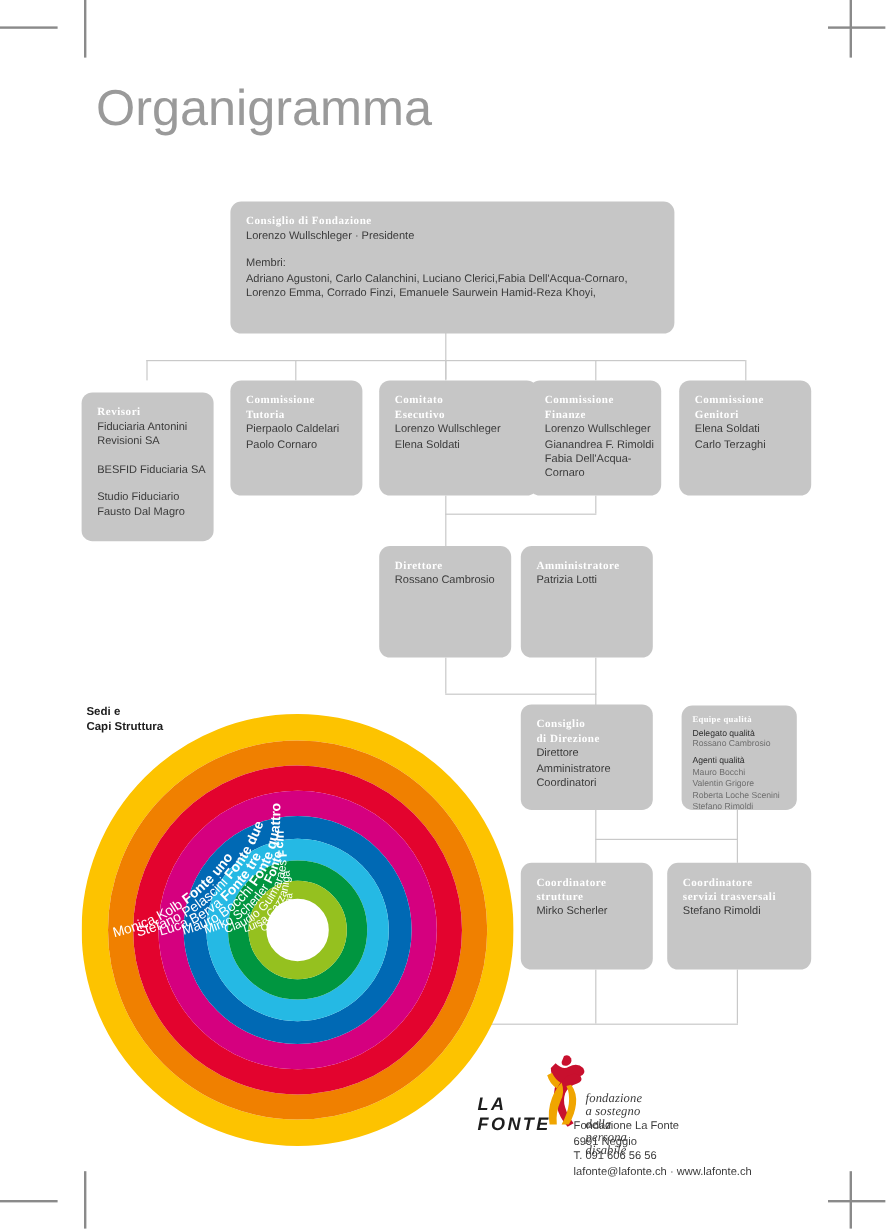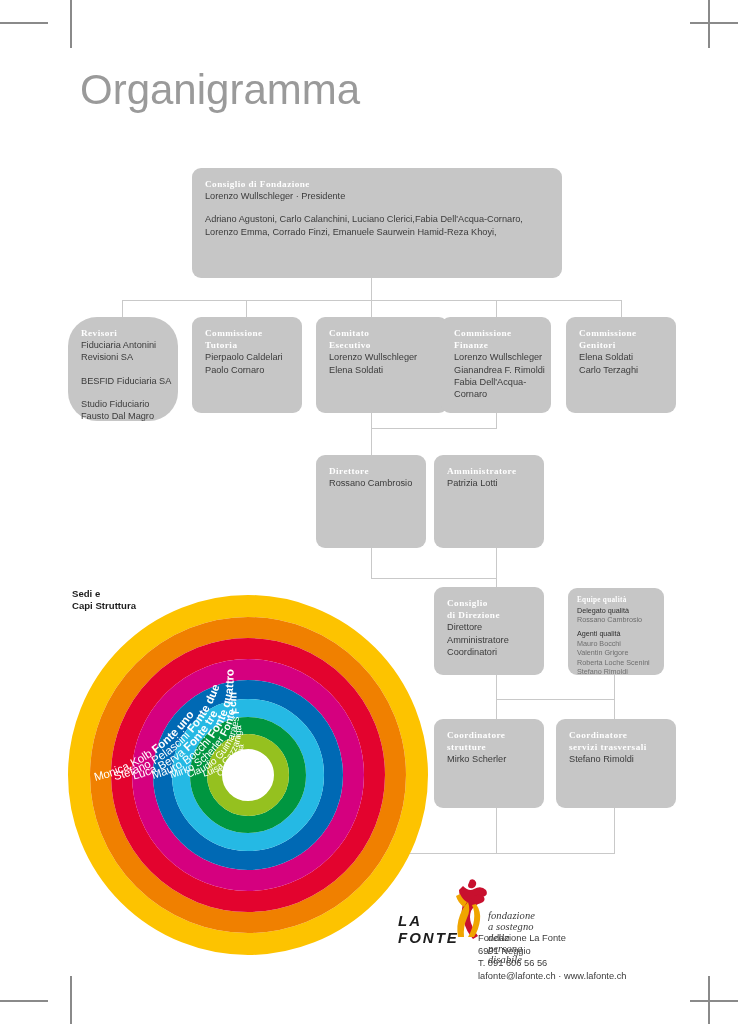--- a/index.html
+++ b/index.html
@@ -155,25 +155,26 @@
 <div class="line h" style="left:496px; top:699px; width:119px;"></div>
 
 <div class="line v" style="left:496px; top:808px; height:45px;"></div>
 <div class="line v" style="left:614px; top:808px; height:45px;"></div>
 <div class="line h" style="left:190px; top:853px; width:425px;"></div>
 
 <div class="obox" style="left:192px; top:168px; width:370px; height:110px;">
   <div class="hd">Consiglio di Fondazione</div>
   <div class="ln">Lorenzo Wullschleger · Presidente</div>
   <div class="gap"></div>
+  <div class="ln">Membri:</div>
   <div class="ln">Adriano Agustoni, Carlo Calanchini, Luciano Clerici,Fabia Dell'Acqua-Cornaro,</div>
   <div class="ln">Lorenzo Emma, Corrado Finzi, Emanuele Saurwein Hamid-Reza Khoyi,</div>
 </div>
 
-<div class="obox" style="left:68px; top:317px; width:110px; height:104px;border-radius:29px;">
+<div class="obox" style="left:68px; top:327px; width:110px; height:124px;">
   <div class="hd">Revisori</div>
   <div class="ln">Fiduciaria Antonini</div>
   <div class="ln">Revisioni SA</div>
   <div class="gap"></div>
   <div class="ln">BESFID Fiduciaria SA</div>
   <div class="gap"></div>
   <div class="ln">Studio Fiduciario</div>
   <div class="ln">Fausto Dal Magro</div>
 </div>
 

